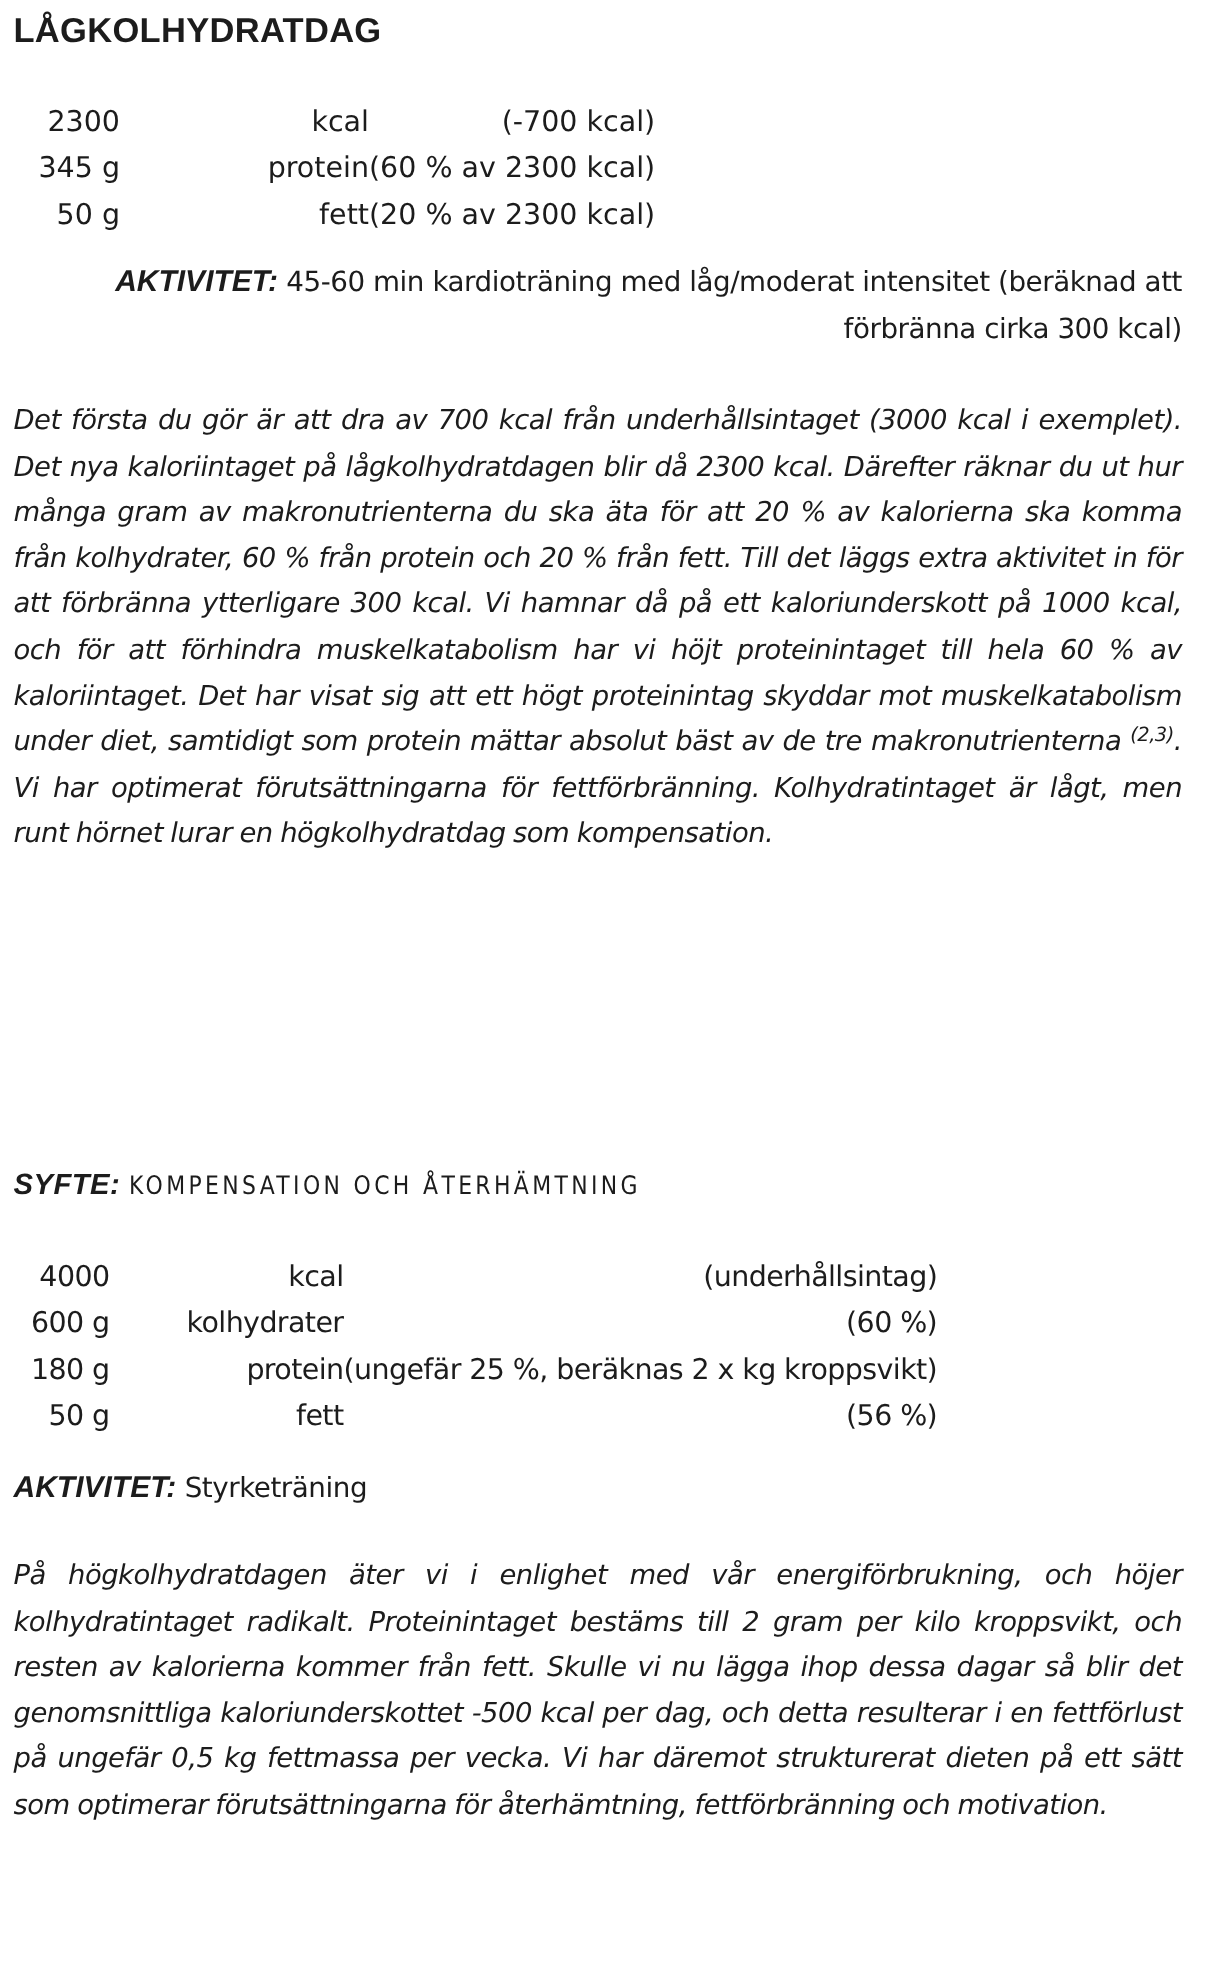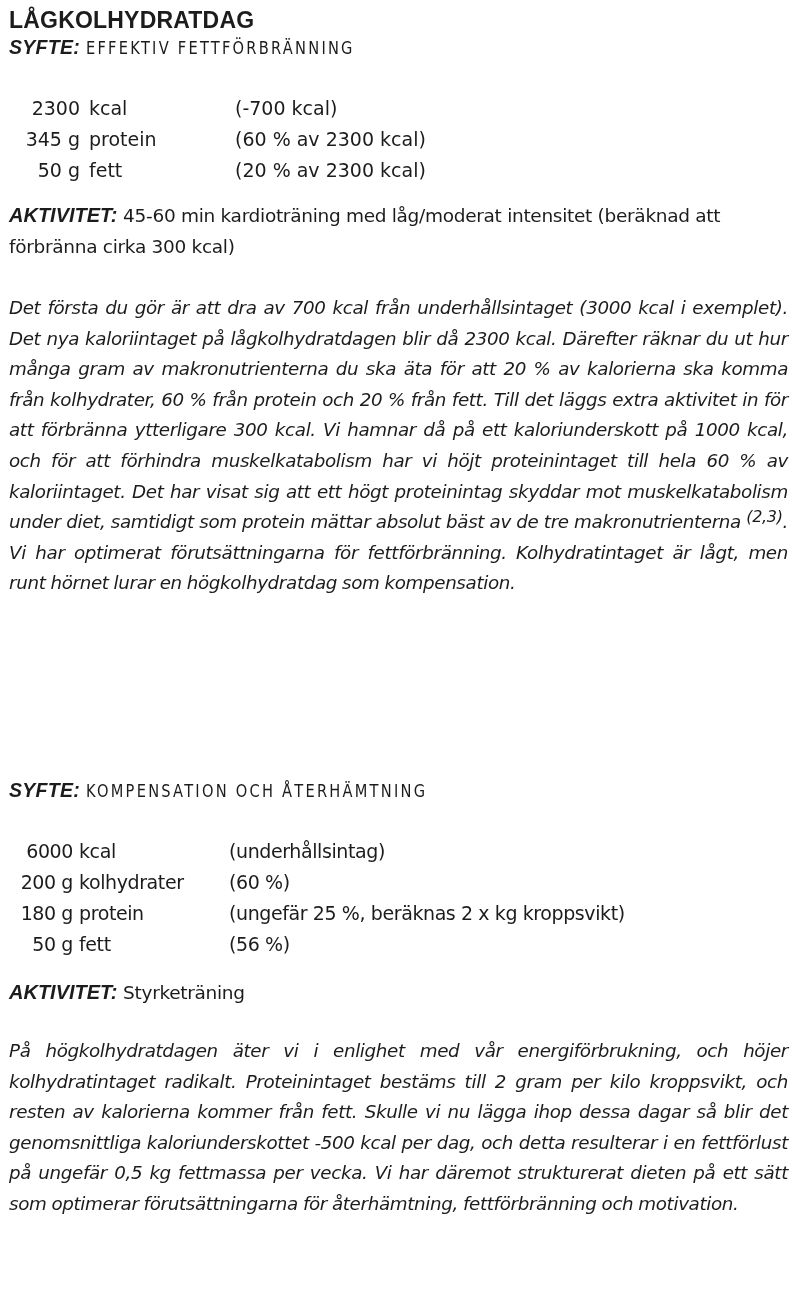--- a/index.html
+++ b/index.html
@@ -57,38 +57,39 @@
       border-collapse: collapse;
       font-family: "DejaVu Sans", sans-serif;
       font-size: 19px;
       color: #1c1c1c;
     }
     table.macros td {
       padding: 0;
       height: 31px;
       vertical-align: middle;
       white-space: nowrap;
+      text-align: right;
     }
     #sec-low table.macros { margin-top: 31px; }
-    #sec-low td.amt { width: 71px; text-align: right; padding-right: 9px; }
+    #sec-low td.amt { width: 71px; text-align: right; padding-right: 20px; }
     #sec-low td.unit { width: 146px; }
 
     #sec-high table.macros { margin-top: 31px; font-size: 19px; }
     #sec-high table.macros td { letter-spacing: -0.4px; }
     #sec-high td.amt { width: 64px; text-align: right; padding-right: 6px; }
     #sec-high td.unit { width: 150px; }
 
     .activity {
       font-family: "DejaVu Sans", sans-serif;
       font-size: 18.5px;
       line-height: 31px;
       margin: 0;
       letter-spacing: -0.3px;
     }
-    #sec-low .activity { margin-top: 15px; }
+    #sec-low .activity { margin-top: 15px; text-align: right; }
     #sec-high .activity { margin-top: 18px; }
     .activity .label {
       font-family: "Liberation Sans", sans-serif;
       font-weight: bold;
       font-style: italic;
       font-size: 20px;
       letter-spacing: 0;
     }
 
     .body-text {
@@ -97,34 +98,30 @@
       font-size: 18.3px;
       line-height: 30.6px;
       margin: 0;
       text-align: justify;
       letter-spacing: -0.35px;
       word-spacing: -0.5px;
     }
     #sec-low .body-text { margin-top: 31px; }
     #sec-high .body-text { margin-top: 28px; }
     .body-text sup {
-      font-size: 16px;
+      font-size: 13px;
       vertical-align: 6px;
       line-height: 0;
     }
   </style>
 </head>
 <body>
 
 <div class="section" id="sec-low">
   <h2 class="heading">LÅGKOLHYDRATDAG</h2>
-  <p class="purpose">
-    <span class="label">SYFTE:</span>
-    <span class="value">EFFEKTIV FETTFÖRBRÄNNING</span>
-  </p>
 
   <table class="macros">
     <tbody>
         <tr>
       <td class="amt">2300</td>
       <td class="unit">kcal</td>
       <td class="note">(-700 kcal)</td>
     </tr>
     <tr>
       <td class="amt">345 g</td>
@@ -146,26 +143,26 @@
 
 <div class="section" id="sec-high">
   <p class="purpose">
     <span class="label">SYFTE:</span>
     <span class="value">KOMPENSATION OCH ÅTERHÄMTNING</span>
   </p>
 
   <table class="macros">
     <tbody>
         <tr>
-      <td class="amt">6000</td>
+      <td class="amt">4000</td>
       <td class="unit">kcal</td>
       <td class="note">(underhållsintag)</td>
     </tr>
     <tr>
-      <td class="amt">200 g</td>
+      <td class="amt">600 g</td>
       <td class="unit">kolhydrater</td>
       <td class="note">(60 %)</td>
     </tr>
     <tr>
       <td class="amt">180 g</td>
       <td class="unit">protein</td>
       <td class="note">(ungefär 25 %, beräknas 2 x kg kroppsvikt)</td>
     </tr>
     <tr>
       <td class="amt">50 g</td>

